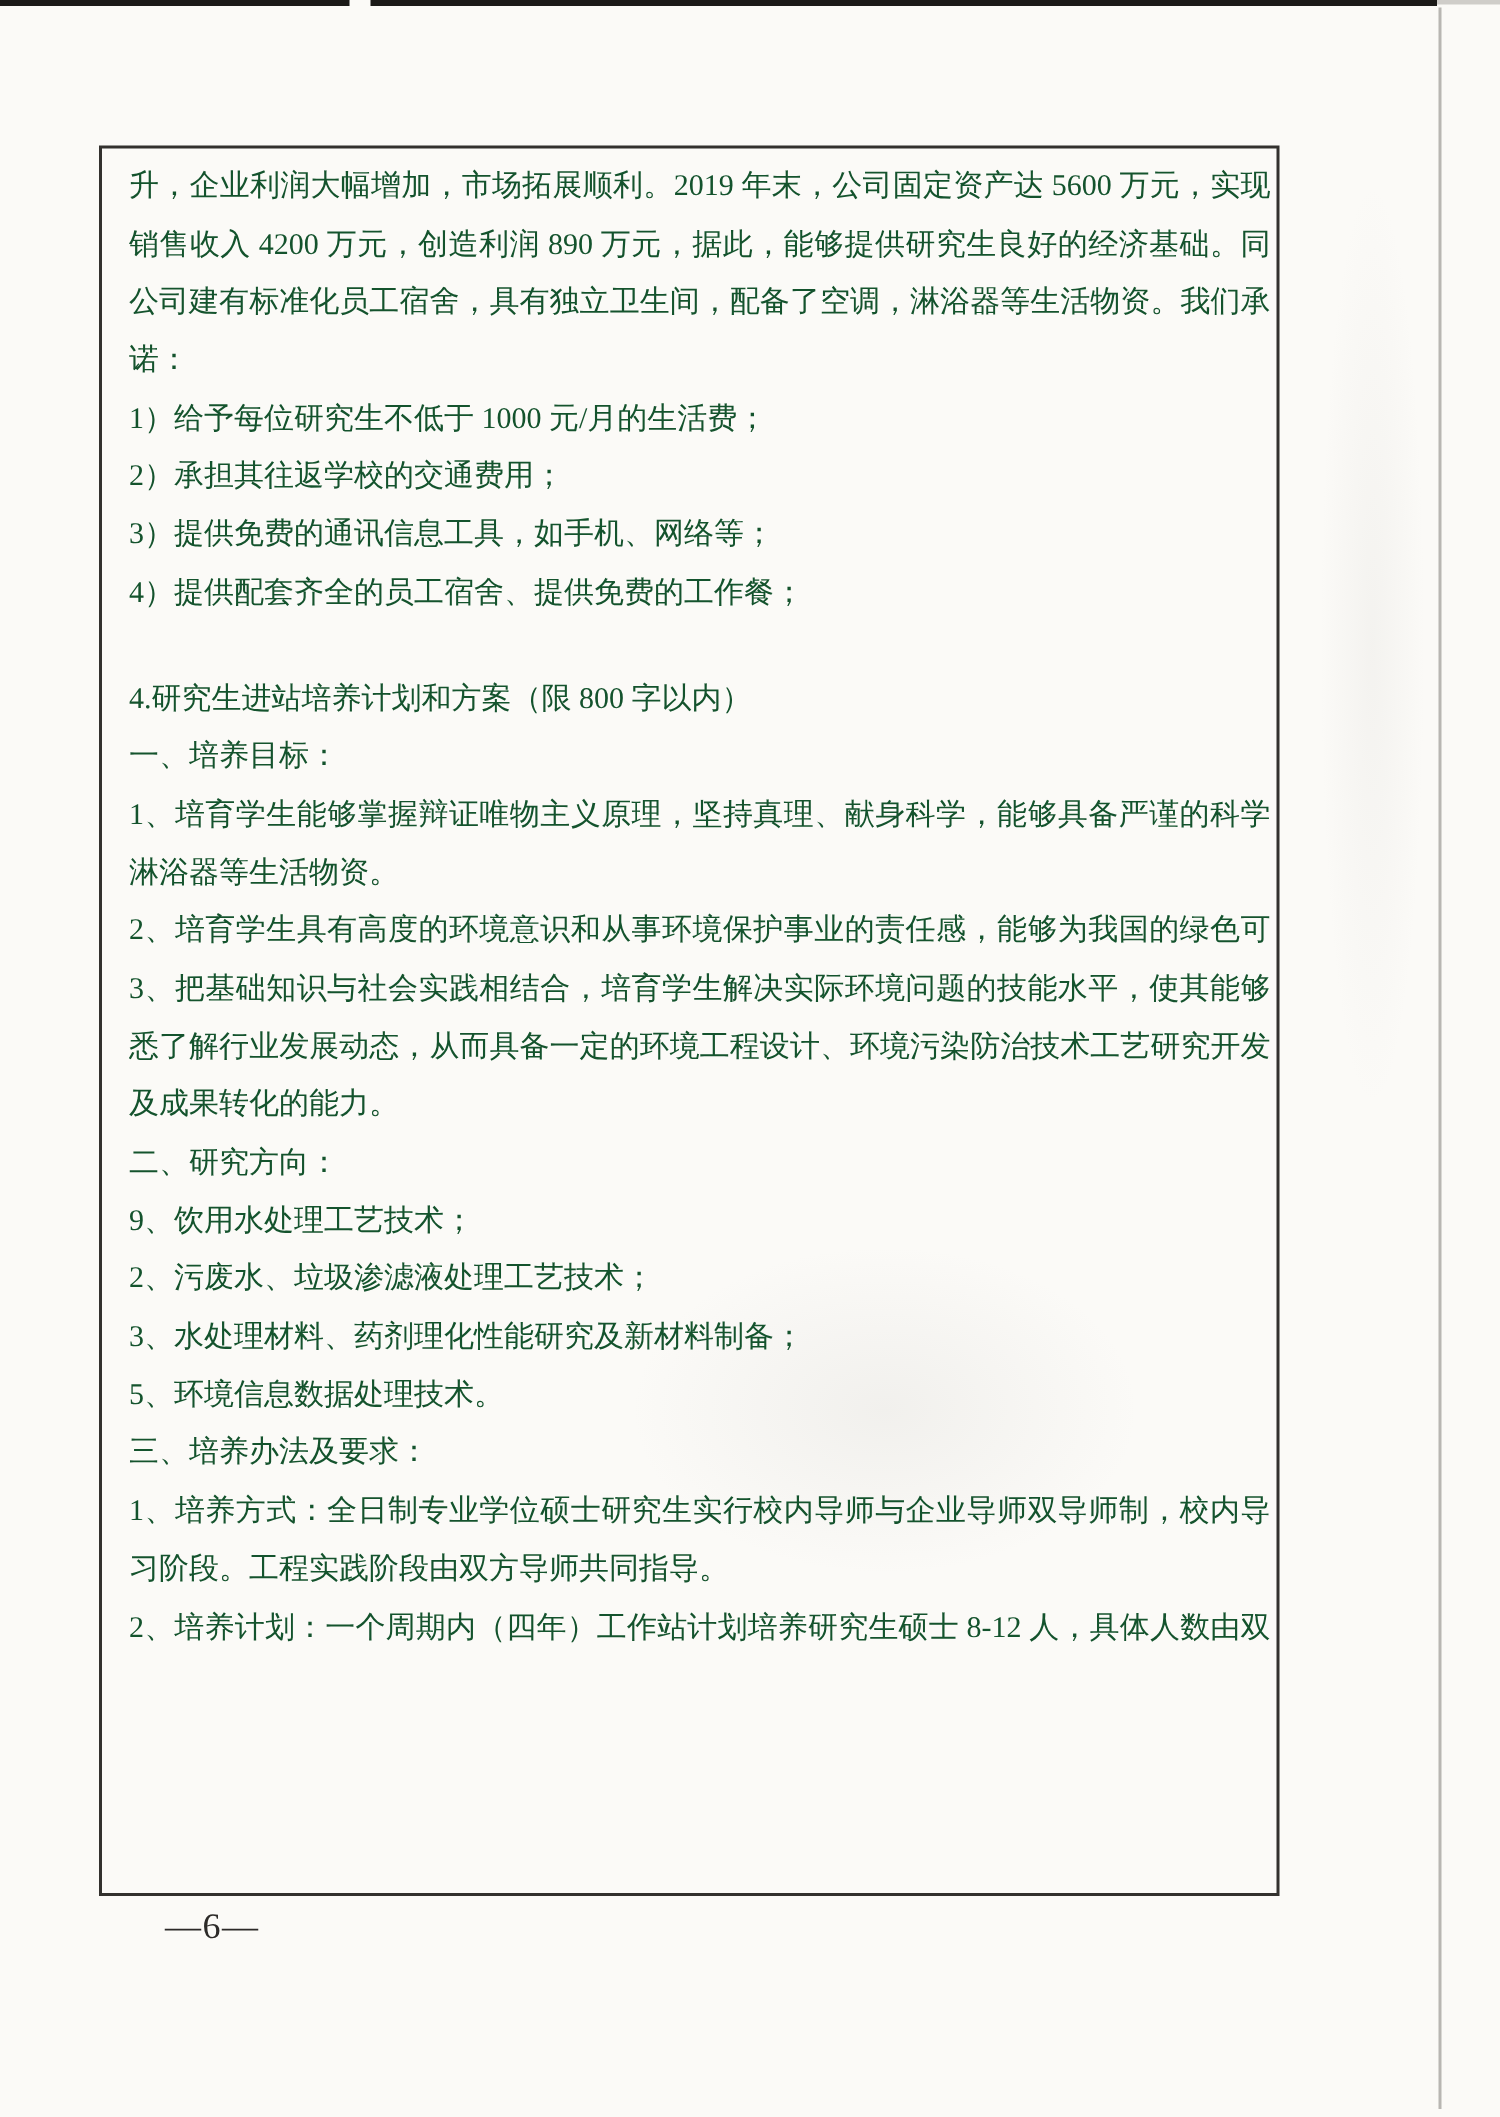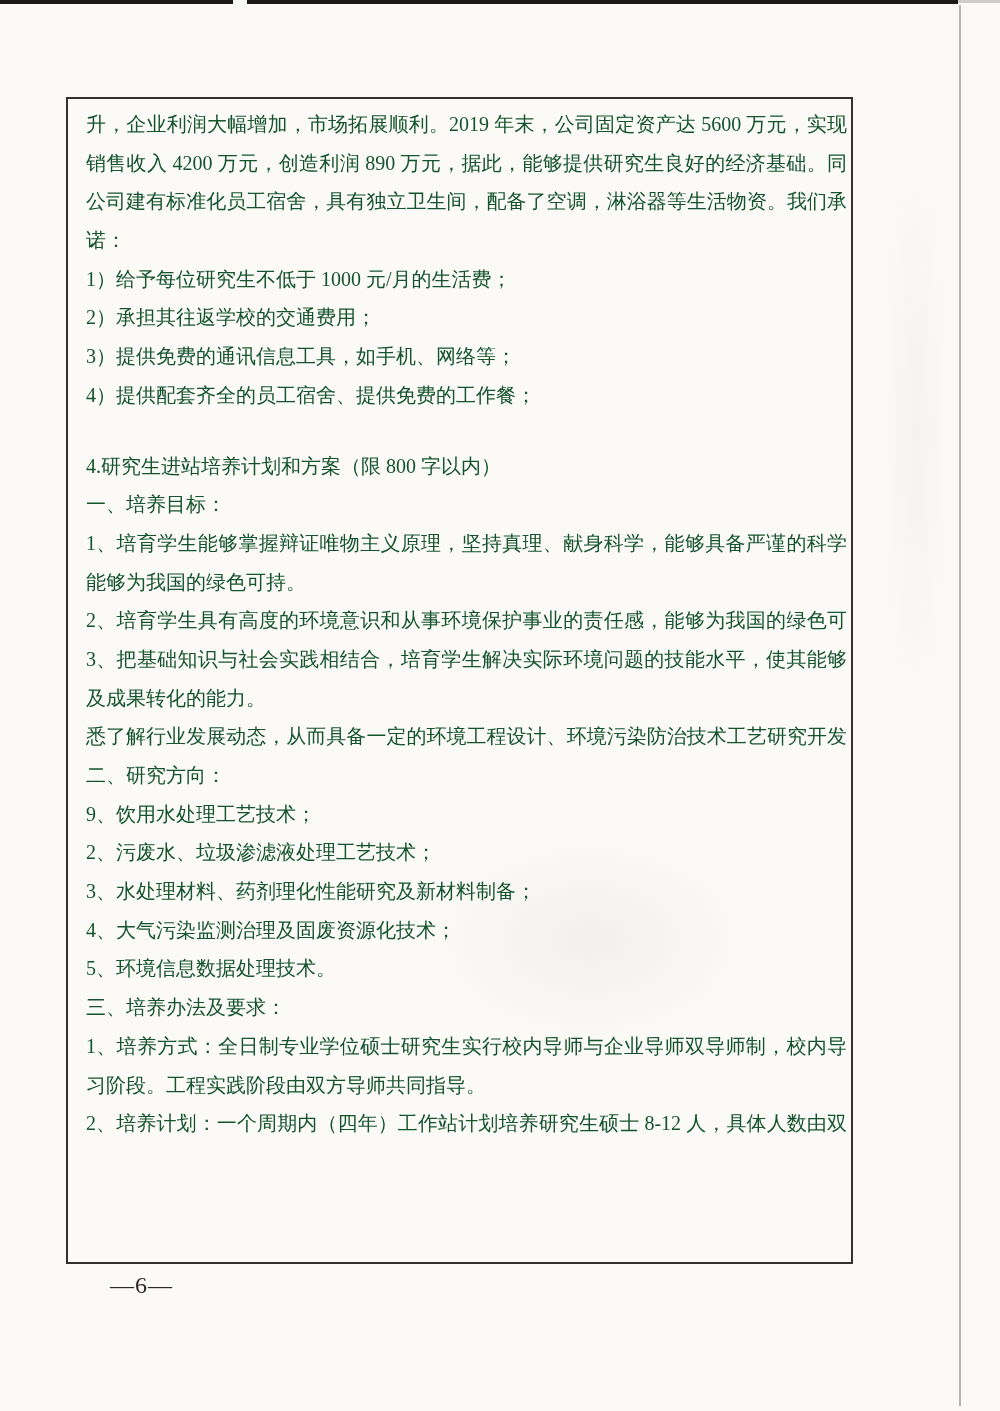--- a/index.html
+++ b/index.html
@@ -79,30 +79,29 @@
       <div class="line full">公司建有标准化员工宿舍，具有独立卫生间，配备了空调，淋浴器等生活物资。我们承</div>
       <div class="line">诺：</div>
       <div class="line">1）给予每位研究生不低于 1000 元/月的生活费；</div>
       <div class="line">2）承担其往返学校的交通费用；</div>
       <div class="line">3）提供免费的通讯信息工具，如手机、网络等；</div>
       <div class="line">4）提供配套齐全的员工宿舍、提供免费的工作餐；</div>
       <div class="line blank"></div>
       <div class="line">4.研究生进站培养计划和方案（限 800 字以内）</div>
       <div class="line">一、培养目标：</div>
       <div class="line full">1、培育学生能够掌握辩证唯物主义原理，坚持真理、献身科学，能够具备严谨的科学态</div>
-      <div class="line">能够为我国的绿色可持。</div>
+      <div class="line">淋浴器等生活物资。</div>
       <div class="line full">2、培育学生具有高度的环境意识和从事环境保护事业的责任感，能够为我国的绿色可持</div>
       <div class="line full">3、把基础知识与社会实践相结合，培育学生解决实际环境问题的技能水平，使其能够熟</div>
+      <div class="line full">悉了解行业发展动态，从而具备一定的环境工程设计、环境污染防治技术工艺研究开发</div>
       <div class="line">及成果转化的能力。</div>
-      <div class="line full">悉了解行业发展动态，从而具备一定的环境工程设计、环境污染防治技术工艺研究开发</div>
       <div class="line">二、研究方向：</div>
       <div class="line">9、饮用水处理工艺技术；</div>
       <div class="line">2、污废水、垃圾渗滤液处理工艺技术；</div>
       <div class="line">3、水处理材料、药剂理化性能研究及新材料制备；</div>
-      <div class="line">4、大气污染监测治理及固废资源化技术；</div>
       <div class="line">5、环境信息数据处理技术。</div>
       <div class="line">三、培养办法及要求：</div>
       <div class="line full">1、培养方式：全日制专业学位硕士研究生实行校内导师与企业导师双导师制，校内导师</div>
       <div class="line">习阶段。工程实践阶段由双方导师共同指导。</div>
       <div class="line full">2、培养计划：一个周期内（四年）工作站计划培养研究生硕士 8-12 人，具体人数由双</div>
     </div>
 
   <div class="page-number">—6—</div>
 
 </div>

